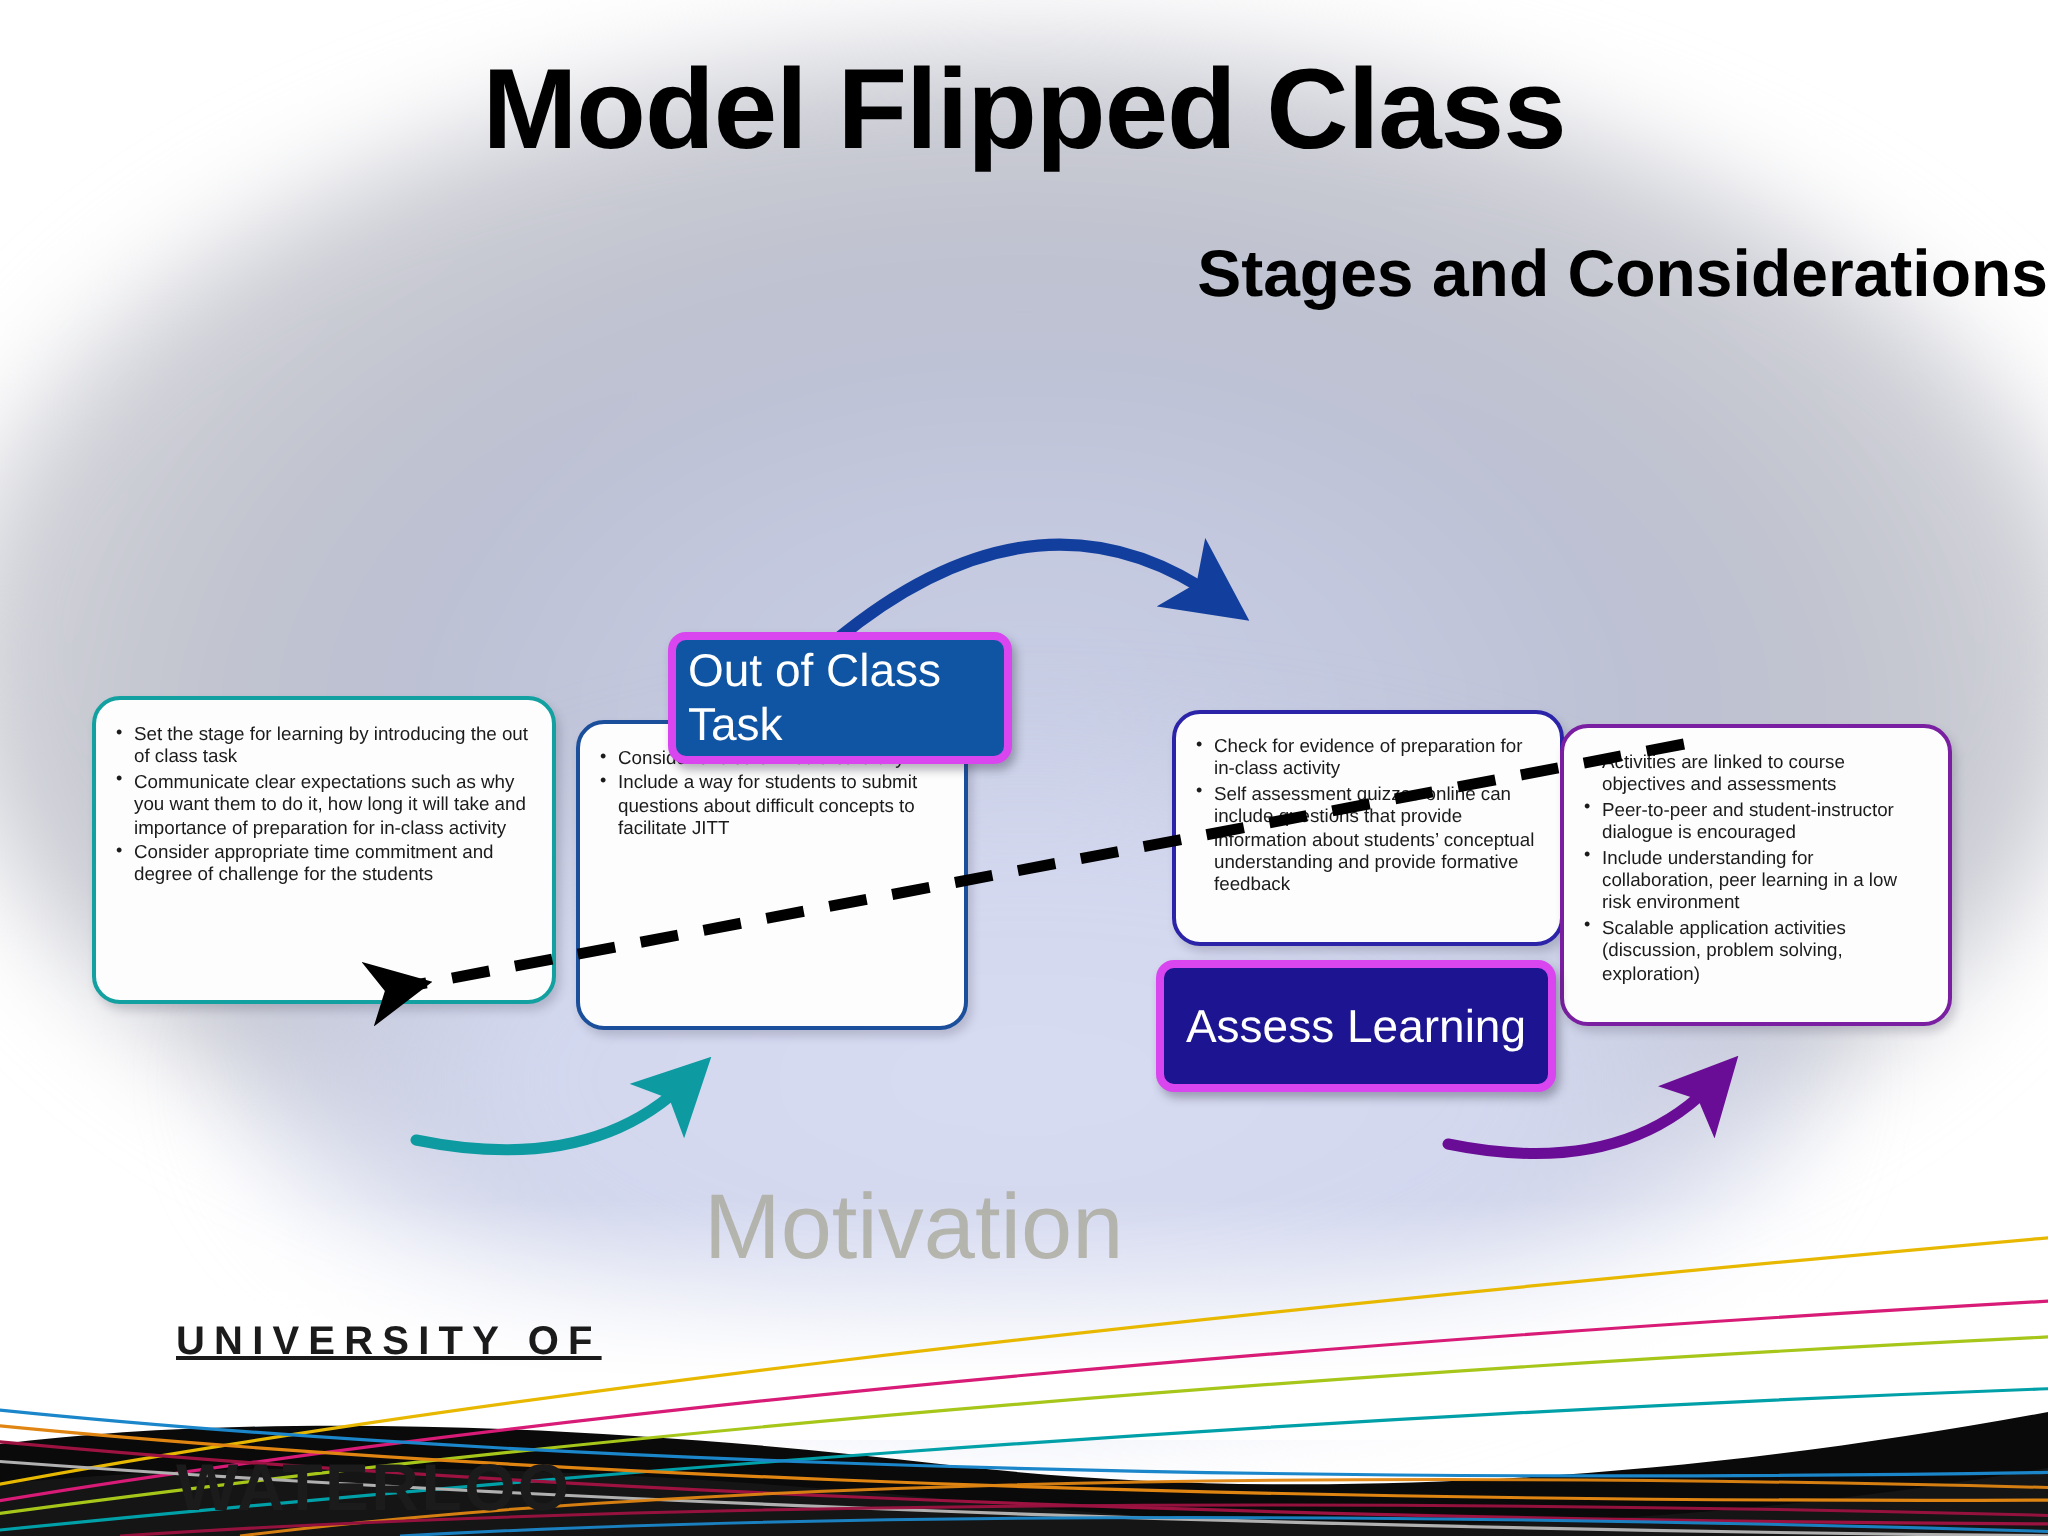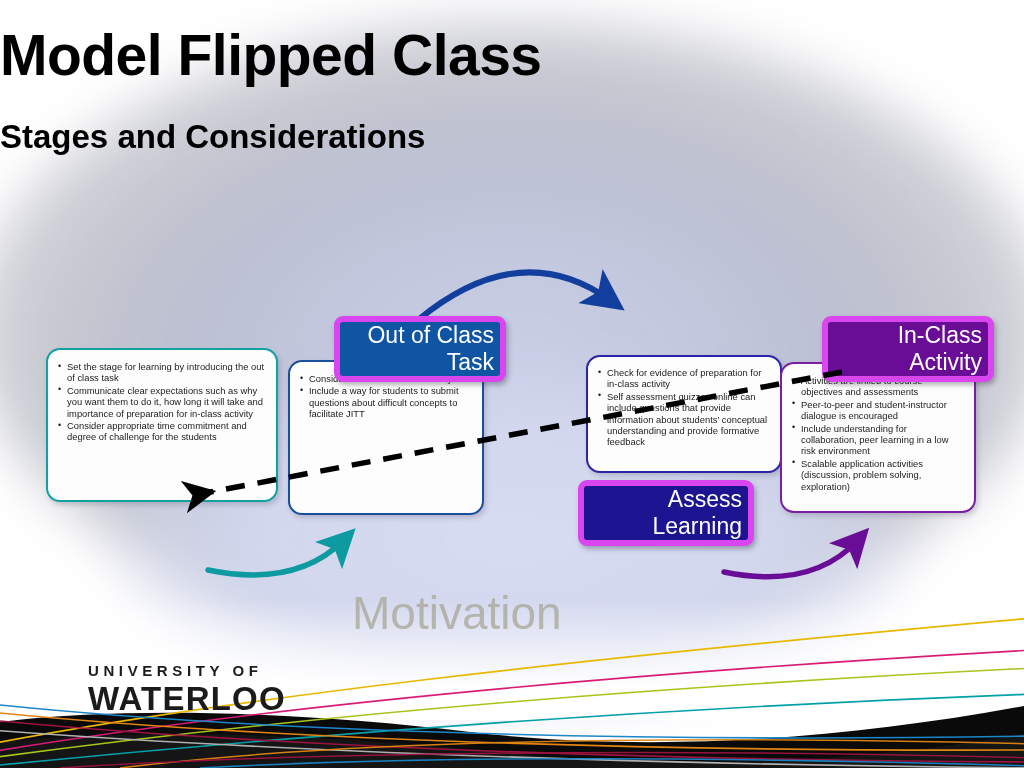--- a/index.html
+++ b/index.html
@@ -57,32 +57,32 @@
     height: 120px;
     background: linear-gradient(to bottom, rgba(255,255,255,0) 0%, #ffffff 75%);
     pointer-events: none;
   }
 
   
   .title {
     position: absolute;
     left: 0; right: 0;
     top: 26px;
-    text-align: left;
+    text-align: center;
     font-size: 57px;
     font-weight: bold;
     color: #000000;
     letter-spacing: -0.5px;
     line-height: 1.05;
   }
   .subtitle {
     position: absolute;
     left: 0; right: 0;
     top: 118px;
-    text-align: left;
+    text-align: right;
     font-size: 33px;
     font-weight: bold;
     color: #000000;
   }
 
   
   .watermark {
     position: absolute;
     left: 352px;
     top: 586px;
@@ -130,62 +130,64 @@
   #card-inclass   { left: 780px; top: 362px; width: 196px; height: 151px; border-color: #7b1fa2; }
 
   #card-assess .card-inner { padding: 10px 10px 8px 10px; }
 
   
   .banner {
     position: absolute;
     border-radius: 9px;
     box-sizing: border-box;
     color: #ffffff;
-    text-align: right;
+    text-align: left;
     font-size: 23px;
     line-height: 27px;
-    border: 6px solid #d946ef;
+    border: 4px solid #d946ef;
     box-shadow: 2px 3px 5px rgba(40,40,60,0.35);
     display: flex;
     align-items: center;
     justify-content: center;
     padding: 6px 6px;
   }
   #banner-outclass { left: 334px; top: 316px; width: 172px; height: 66px; background: #0f55a4; }
   #banner-inclass  { left: 822px; top: 316px; width: 172px; height: 66px; background: #6a0d96; }
   #banner-introduce{ left: 90px;  top: 480px; width: 172px; height: 66px; background: #0d9aa0; }
-  #banner-assess   { left: 578px; top: 480px; width: 176px; height: 66px; background: #1c1490; }
+  #banner-assess   { left: 578px; top: 480px; width: 200px; height: 66px; background: #1c1490; }
 
   
   .overlay {
     position: absolute;
     left: 0; top: 0;
     width: 1024px;
     height: 768px;
     pointer-events: none;
   }
 
   
   .logo {
     position: absolute;
     left: 88px;
     top: 660px;
     color: #1b1b1b;
   }
   .logo .l1 {
-    font-size: 15px;
+    font-size: 20px;
     font-weight: bold;
     letter-spacing: 4.6px;
     line-height: 22px;
+    text-decoration: underline;
   }
   .logo .l2 {
     font-size: 33px;
     font-weight: bold;
     letter-spacing: 1.2px;
     line-height: 34px;
+    margin-top: 45px;
   }
 </style>
 </head>
 <body>
 
 <div id="slide">
 
   <div class="bg-blob"></div>
   <div class="bg-blob2"></div>
   <div class="bg-fadebottom"></div>
@@ -248,21 +250,20 @@
       <ul>
         <li>Activities are linked to course objectives and assessments</li>
         <li>Peer-to-peer and student-instructor dialogue is encouraged</li>
         <li>Include understanding for collaboration, peer learning in a low risk environment</li>
         <li>Scalable  application activities (discussion, problem solving, exploration)</li>
       </ul>
     </div>
   </div>
 
   <div class="banner" id="banner-outclass">Out of Class Task</div>
-  <div class="banner" id="banner-inclass">In-Class Activity</div>
   <div class="banner" id="banner-assess">Assess Learning</div>
 
   <svg class="overlay" viewBox="0 0 1024 768">
     <defs>
       <marker id="ah-black" markerWidth="6" markerHeight="6" refX="3" refY="3" orient="auto">
         <path d="M6,0 L0,3 L6,6 L4.4,3 z" fill="#000000"></path>
       </marker>
     </defs>
     <path d="M 842 372 L 200 494" fill="none" stroke="#000000" stroke-width="5.5" stroke-dasharray="19 13" stroke-linecap="butt" marker-end="url(#ah-black)"></path>
   </svg>

